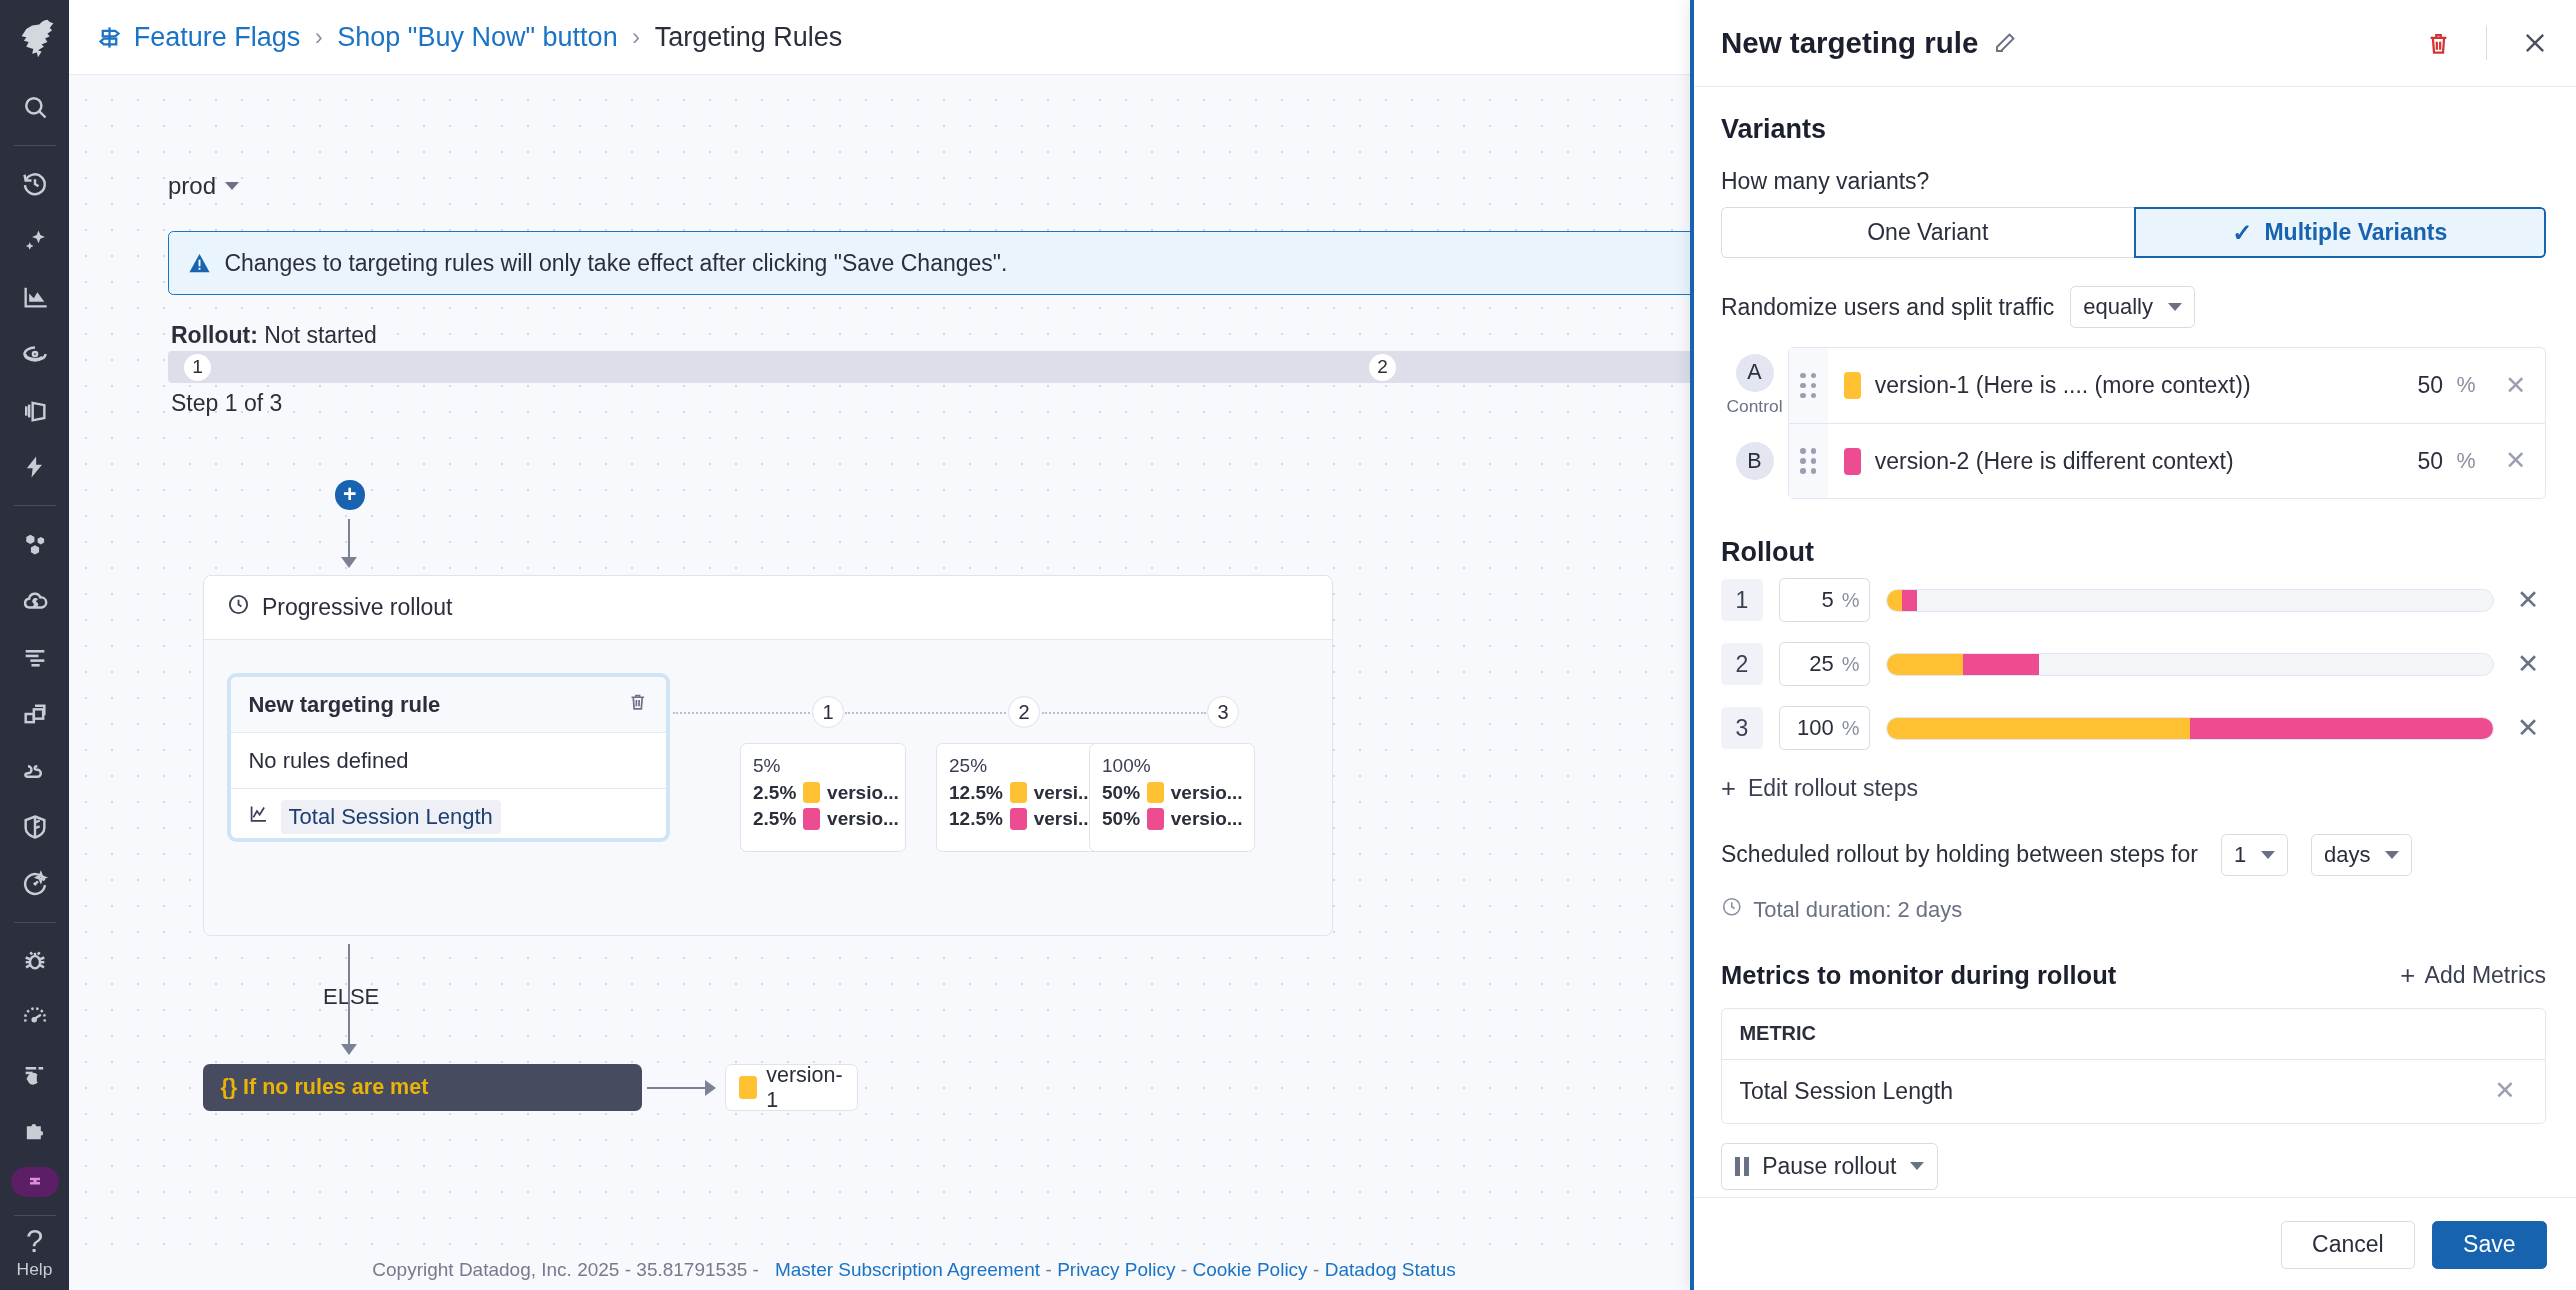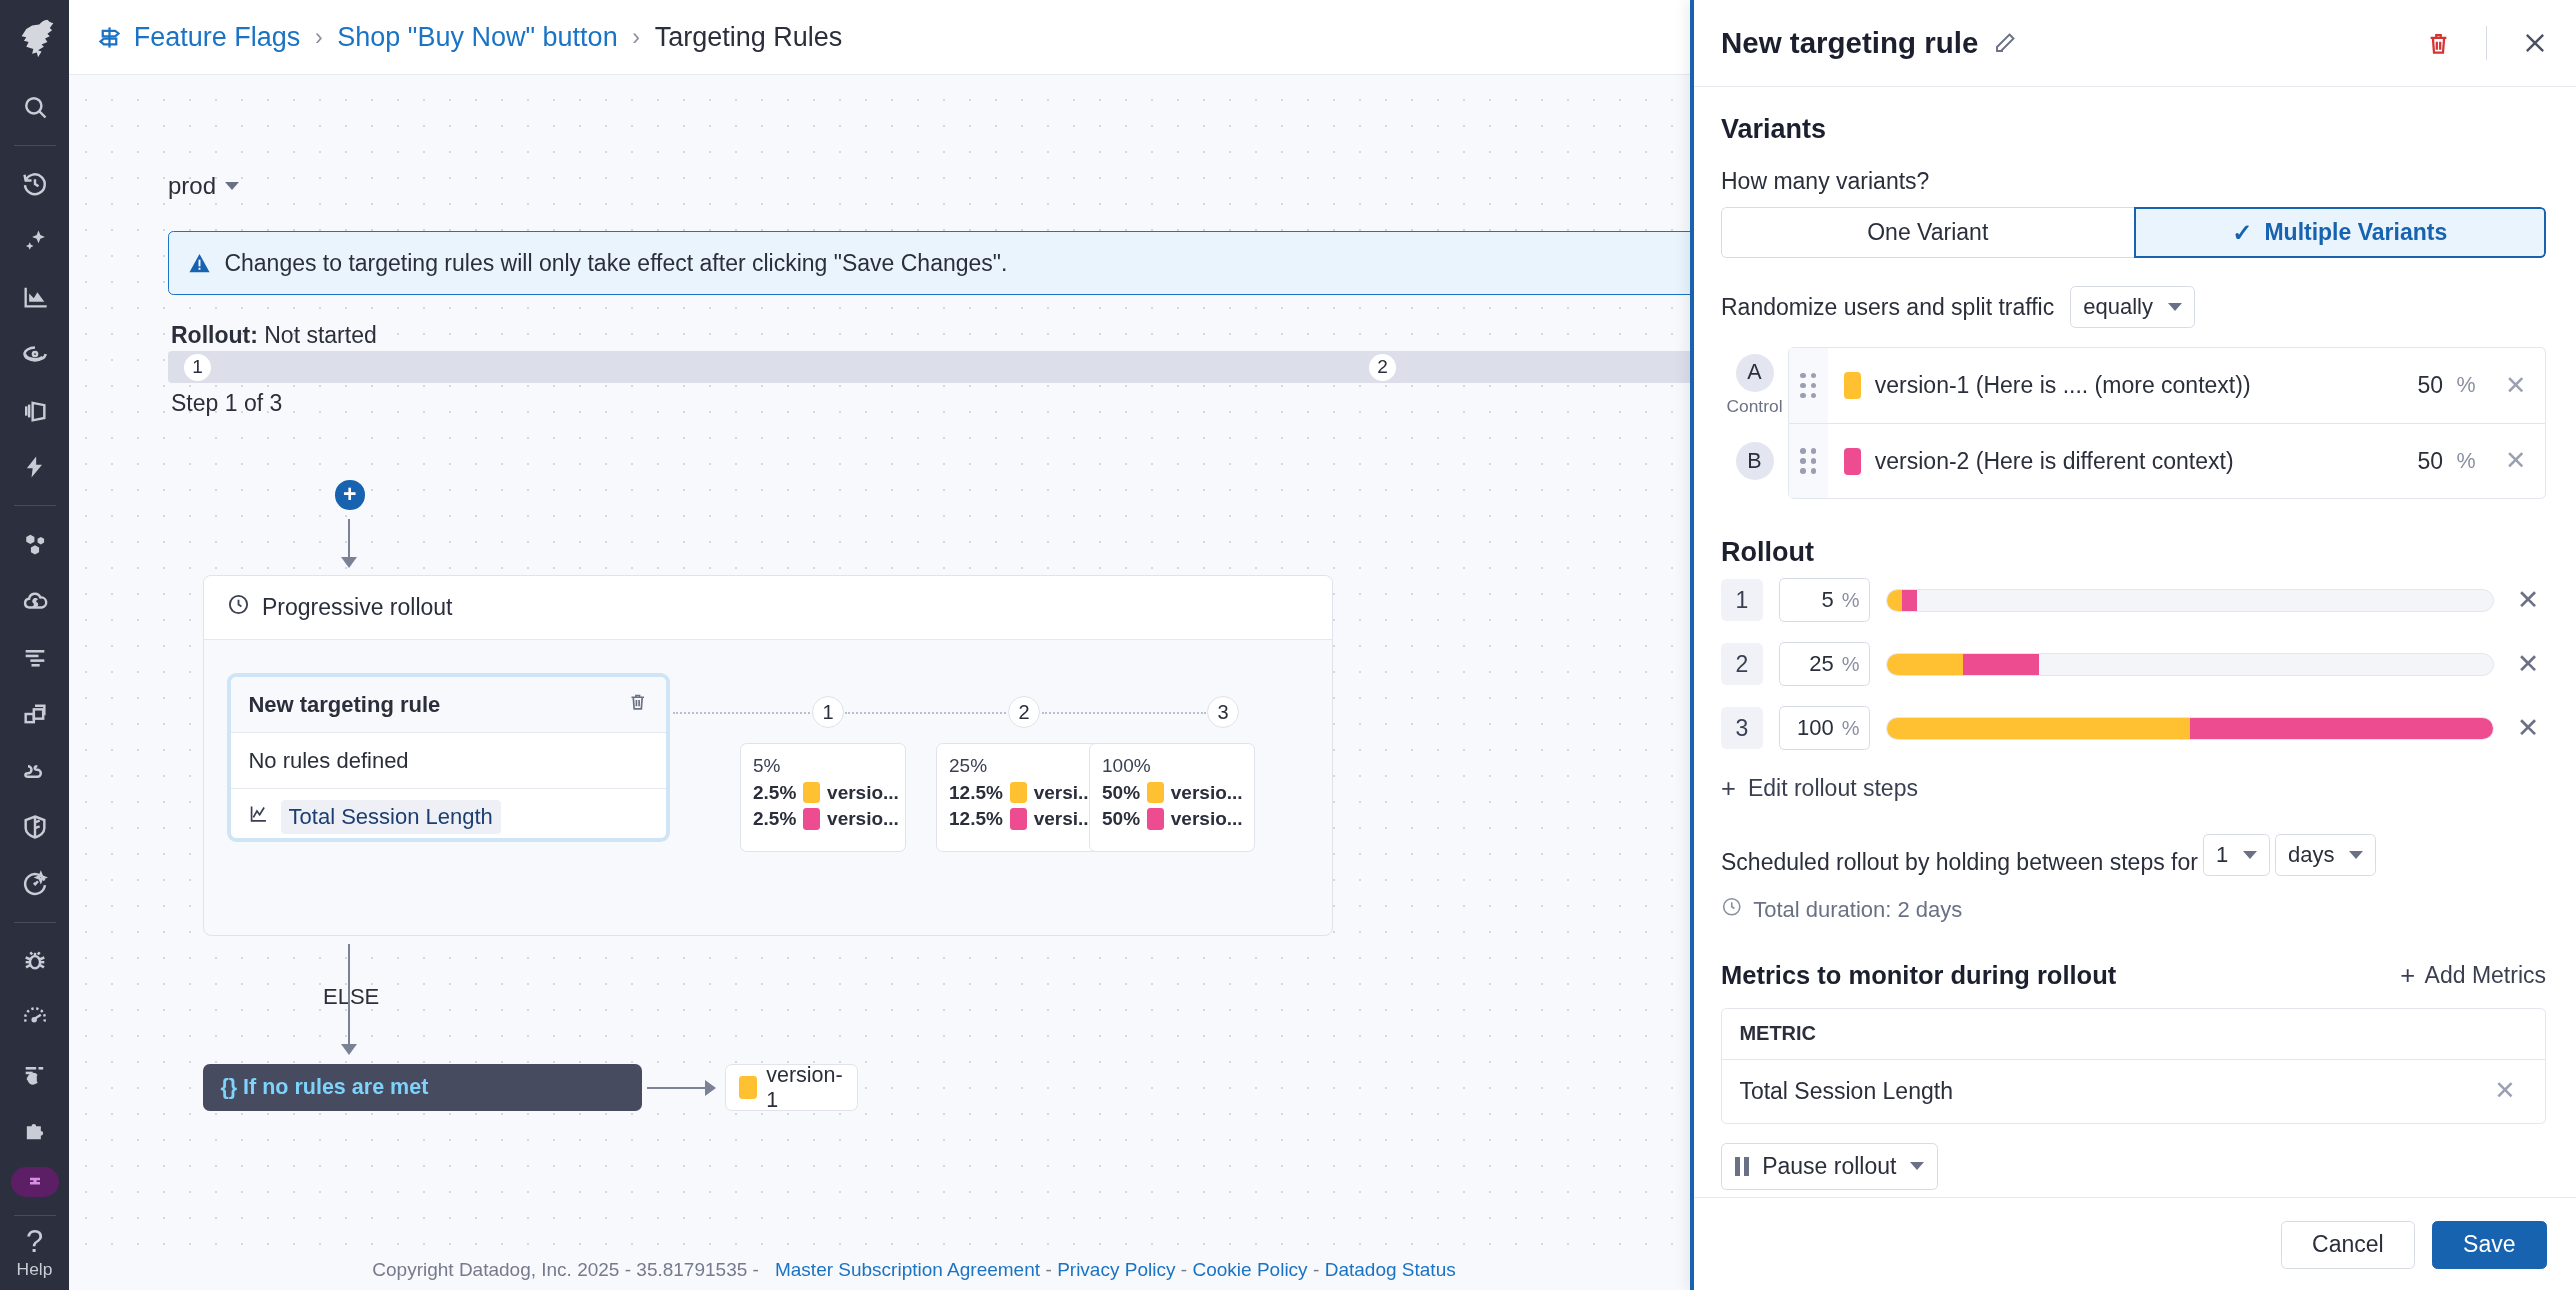--- a/index.html
+++ b/index.html
@@ -120,21 +120,21 @@
     font-size: 19px; line-height: 1.38; overflow: hidden;
   }
   .stepbox .tot { color: #3a3f52; }
   .stepbox .ln { display: flex; align-items: center; gap: 6.7px; font-weight: 700; white-space: nowrap; }
   .sw { width: 17.4px; height: 23px; border-radius: 3.4px; flex: 0 0 17.4px; }
   .sw.sm { width: 16px; height: 21.5px; }
 
   .elselbl { position: absolute; left: 254px; top: 909px; font-size: 22px; color: #2b2e3b; }
   .nomatch {
     position: absolute; left: 134px; top: 989px; width: 439px; height: 47px;
-    background: #474b5f; color: #7dd3fc; border-radius: 6.7px; display: flex;
+    background: #474b5f; color: #eab308; border-radius: 6.7px; display: flex;
     align-items: center; padding: 0 17.4px; gap: 8px; font-size: 21.5px; font-weight: 700;
   }
   .hline { position: absolute; height: 2px; background: #7c8295; }
   .arrowright { position: absolute; width: 0; height: 0; border-top: 8px solid transparent; border-bottom: 8px solid transparent; border-left: 11.4px solid #7c8295; }
   .v1box {
     position: absolute; left: 656px; top: 989px; width: 133px; height: 47px;
     background: #fff; border: 1.3px solid #e0e3ec; border-radius: 6.7px;
     display: flex; align-items: center; gap: 9.4px; padding: 0 13.4px; font-size: 21.5px;
   }
 
@@ -216,21 +216,21 @@
   .track {
     flex: 1 1 auto; height: 23px; background: #f4f5f9; border: 1.3px solid #e3e6ef;
     border-radius: 12px; overflow: hidden; display: flex; cursor: pointer;
   }
   .track .seg1, .track .seg2 { height: 100%; }
   .rx { font-size: 27px; color: #6b7185; cursor: pointer; padding: 0 6.7px; line-height: 1; }
 
   .editsteps { display: flex; align-items: center; gap: 12px; margin-top: 14.8px; font-size: 23px; color: #3a3f52; cursor: pointer; }
   .plusglyph { font-size: 25.5px; line-height: 1; color: #3a3f52; }
 
-  .schedrow { display: flex; align-items: flex-end; gap: 5px; margin-top: 32px; font-size: 23px; }
+  .schedrow { display: flex; align-items: center; gap: 23px; margin-top: 32px; font-size: 23px; }
   .durline { display: flex; align-items: center; gap: 10.7px; margin-top: 20px; font-size: 22px; color: #6b7185; }
 
   .metrichead { display: flex; align-items: center; margin-top: 38px; }
   .metrichead .t { font-size: 25.5px; font-weight: 700; color: #1b1f2e; }
   .metrichead .spacer { flex: 1 1 auto; }
   .addmetrics { display: flex; align-items: center; gap: 9.4px; font-size: 23px; color: #3a3f52; cursor: pointer; }
 
   .mtable { margin-top: 17.4px; border: 1.3px solid #e3e6ef; border-radius: 5.4px; overflow: hidden; }
   .mthead { height: 51px; display: flex; align-items: center; padding: 0 17.4px; font-size: 20px; font-weight: 700; color: #2b2e3b; border-bottom: 1.3px solid #e3e6ef; }
   .mtrow { height: 63px; display: flex; align-items: center; padding: 0 17.4px; font-size: 23px; }

